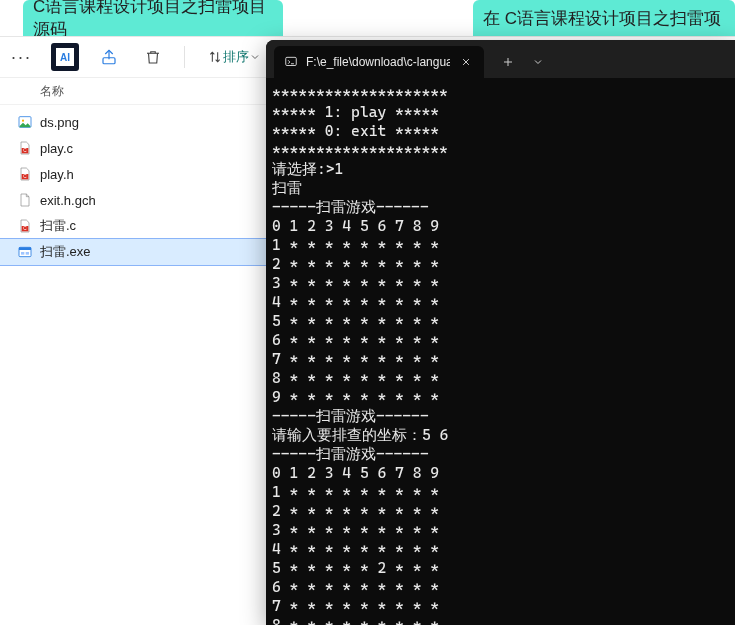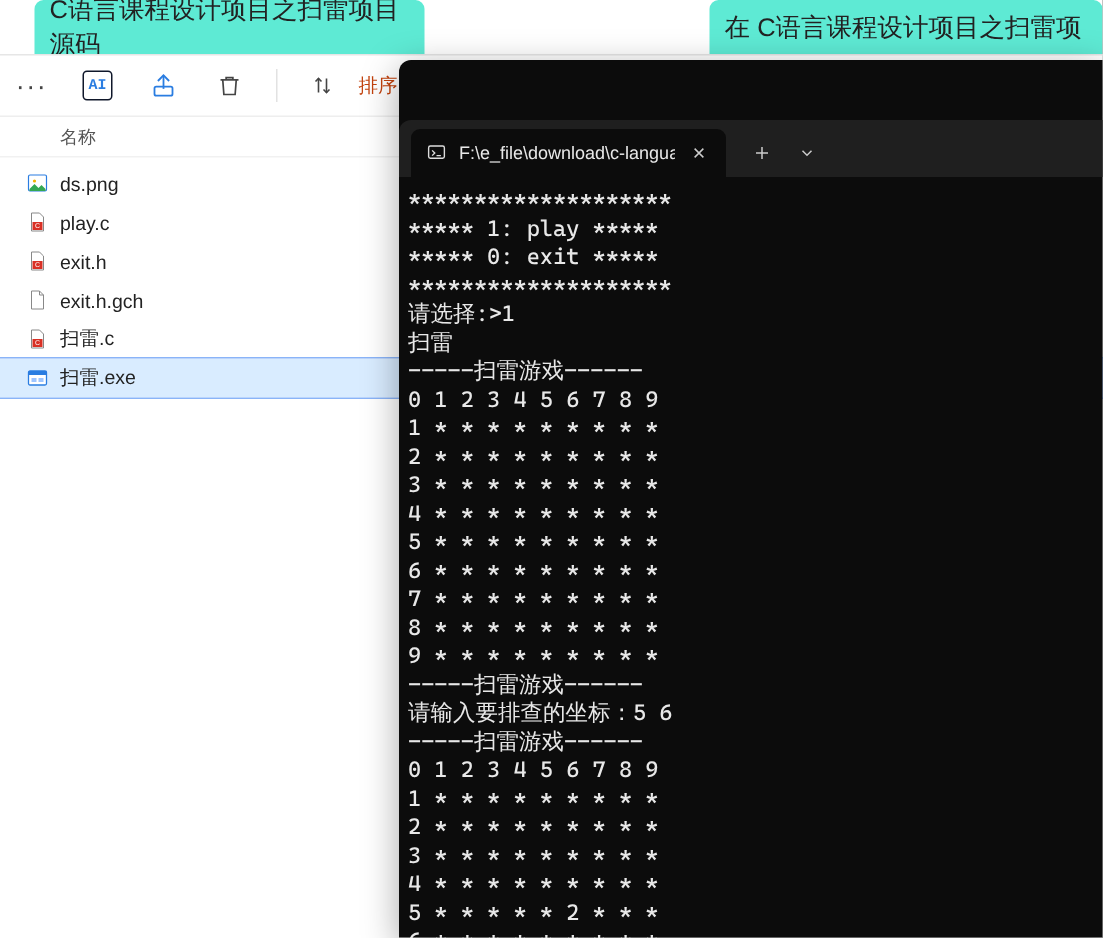--- a/index.html
+++ b/index.html
@@ -12,43 +12,43 @@
   .caption2{margin-left:190px;width:260px;}
   
   .explorer{position:absolute;top:36px;left:0;width:735px;height:589px;
     background:#fff;border-top:1px solid #e6e6e6;}
   .toolbar{height:40px;display:flex;align-items:center;gap:10px;padding:0 4px;
     border-bottom:1px solid #eee;}
   .tb-btn{width:34px;height:34px;border-radius:4px;display:flex;
     align-items:center;justify-content:center;color:#3a3a3a;}
   .tb-btn svg{width:18px;height:18px;}
   .tb-sep{width:1px;height:22px;background:#e2e2e2;margin:0 4px;}
-  .sort-btn{display:flex;align-items:center;gap:16px;height:34px;
-    padding:0 8px;border-radius:4px;font-size:13px;color:#c2410c;}
+  .sort-btn{display:flex;align-items:center;gap:0;height:34px;
+    padding:0 8px;border-radius:4px;font-size:13px;color:#0f766e;}
   .more-btn{display:flex;align-items:center;gap:6px;height:34px;width:34px;
     justify-content:center;border-radius:4px;}
   .col-header{height:26px;display:flex;align-items:center;padding-left:40px;
     font-size:12px;color:#555;border-bottom:1px solid #f1f1f1;}
   .file-list{padding-top:4px;}
   .file-row{height:26px;display:flex;align-items:center;padding-left:16px;
     font-size:13px;color:#222;gap:6px;}
   .file-row .ficon{width:18px;height:18px;display:flex;align-items:center;
     justify-content:center;}
   .file-row .ficon svg{width:16px;height:16px;}
   .file-row.selected{background:#d9ecff;outline:1px solid #8ab4f8;}
-  .ai-chip{width:18px;height:18px;border:1px solid #0f172a;border-radius:3px;
+  .ai-chip{width:18px;height:18px;border:5px solid #0f172a;border-radius:3px;
     display:flex;align-items:center;justify-content:center;color:#2A7DE1;
-    font-size:10px;font-weight:600;font-family:Liberation Mono, monospace;}
+    font-size:10px;font-weight:600;}
   .dots{font-size:18px;letter-spacing:1px;color:#444;}
 
   
   .console{position:absolute;top:40px;left:266px;width:469px;height:585px;
     background:#0c0c0c;border-radius:8px 0 0 0;box-shadow:0 6px 24px rgba(0,0,0,.35);}
   .titlebar{height:38px;background:#1f1f1f;display:flex;align-items:stretch;
-    border-radius:8px 0 0 0;margin-top:40px;}
+    border-radius:8px 0 0 0;}
   .tab{display:flex;align-items:center;gap:8px;padding:0 10px;
     background:#0c0c0c;border-radius:6px 6px 0 0;margin:6px 0 0 8px;
     color:#e8e8e8;font-size:12px;max-width:190px;}
   .tab .tab-icon{width:14px;height:14px;}
   .tab-title{white-space:nowrap;overflow:hidden;text-overflow:clip;flex:1;}
   .tab-close{width:16px;height:16px;display:flex;align-items:center;
     justify-content:center;color:#ccc;border-radius:3px;}
   .newtab{width:32px;display:flex;align-items:center;justify-content:center;
     color:#ccc;margin:6px 0 0 8px;border-radius:4px;}
   .tabmenu{width:28px;display:flex;align-items:center;justify-content:center;
@@ -134,21 +134,21 @@
         <span>play.c</span>
       </div>
       <div class="file-row">
         <span class="ficon">
           <svg viewBox="0 0 24 24">
             <path d="M6 3h8l4 4v14H6z" fill="#fff" stroke="#888" stroke-width="1"></path>
             <rect x="7" y="12" width="10" height="8" fill="#D93025"></rect>
             <text x="12" y="18" font-size="7" fill="#fff" text-anchor="middle" font-family="Arial">C</text>
           </svg>
         </span>
-        <span>exit.h</span>
+        <span>play.h</span>
       </div>
       <div class="file-row">
         <span class="ficon">
           <svg viewBox="0 0 24 24">
             <path d="M6 3h8l4 4v14H6z" fill="#fff" stroke="#888" stroke-width="1"></path>
             <path d="M14 3v4h4" fill="none" stroke="#888" stroke-width="1"></path>
           </svg>
         </span>
         <span>exit.h.gch</span>
       </div>

